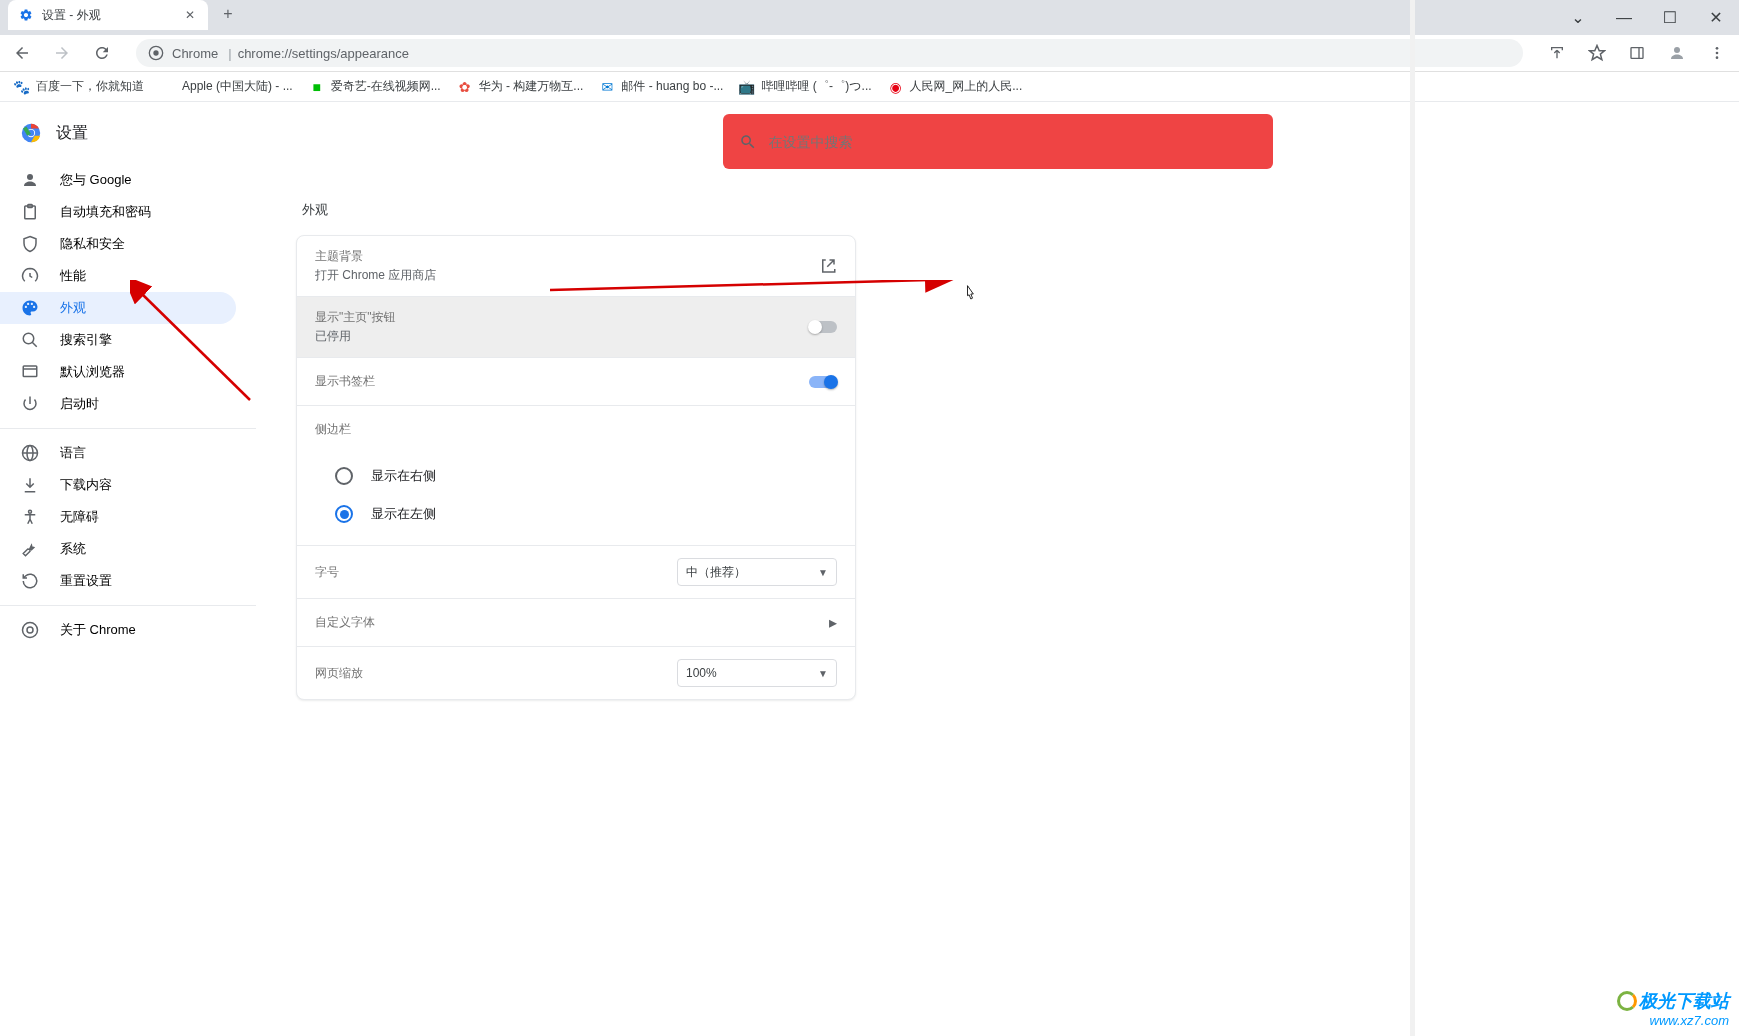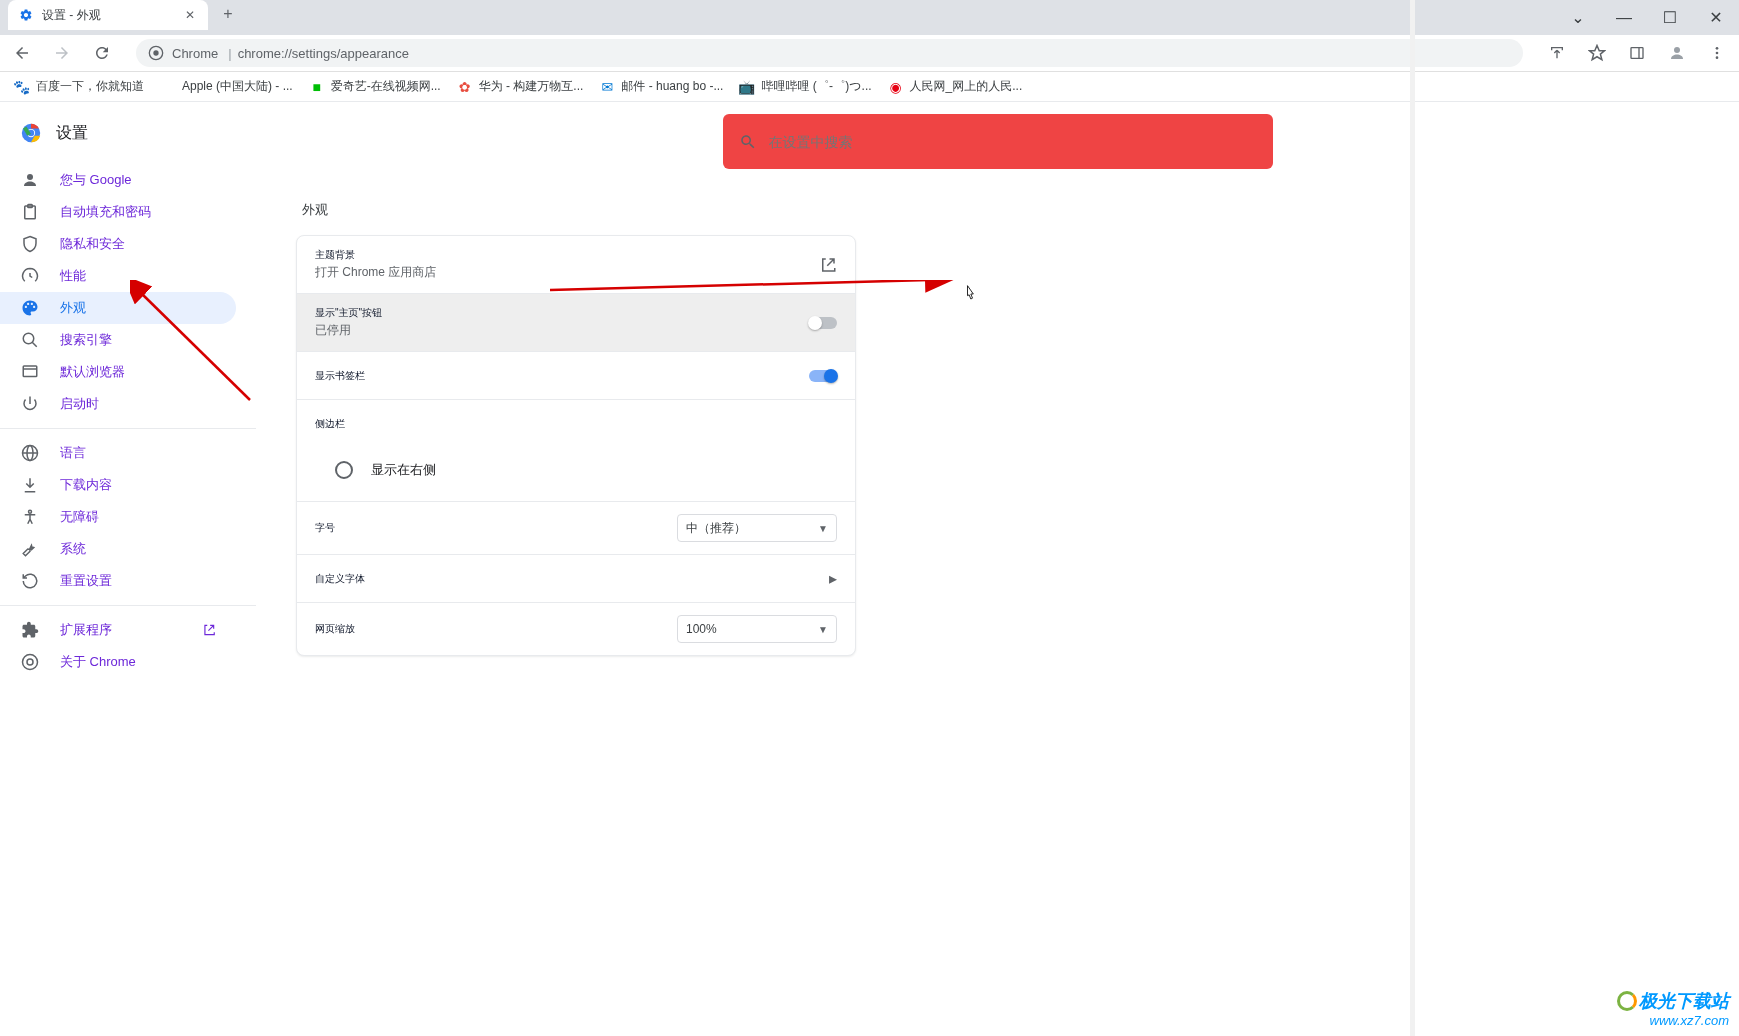--- a/index.html
+++ b/index.html
@@ -27,38 +27,38 @@
 .bookmarks { height: 30px; background: #fff; border-bottom: 1px solid #e8eaed; display: flex; align-items: center; padding: 0 8px; gap: 4px; }
 .bm { display: flex; align-items: center; padding: 4px 6px; font-size: 12px; color: #3c4043; cursor: pointer; border-radius: 4px; gap: 6px; }
 .bm-icon { width: 16px; height: 16px; display: flex; align-items: center; justify-content: center; font-size: 14px; }
 
 
 .content { display: flex; height: calc(100% - 102px); }
 .sidebar { width: 256px; padding-top: 8px; }
 .app-header { display: flex; align-items: center; padding: 12px 20px; gap: 14px; text-align: right; }
 .app-title { font-size: 16px; color: #202124; }
 .nav { padding: 8px 0; }
-.nav-item { display: flex; align-items: center; padding: 8px 20px; gap: 20px; font-size: 13px; color: #6d28d9; cursor: pointer; border-radius: 0 20px 20px 0; margin-right: 20px; height: 32px; }
+.nav-item { display: flex; align-items: center; padding: 8px 20px; gap: 20px; font-size: 13px; color: #000000; cursor: pointer; border-radius: 0 20px 20px 0; margin-right: 20px; height: 32px; }
 .nav-item.active { background: #e8f0fe; color: #1a73e8; }
 .nav-item.active .nav-icon { color: #1a73e8; }
 .nav-icon { width: 20px; height: 20px; color: #5f6368; display: flex; align-items: center; justify-content: center; }
 .nav-divider { height: 1px; background: #e8eaed; margin: 8px 0; }
 
 .main { flex: 1; padding: 0 40px; }
 .search-wrap { display: flex; justify-content: center; padding: 12px 0 20px; }
 .search-box { width: 550px; height: 55px; background: #ef4444; border-radius: 6px; display: flex; align-items: center; padding: 0 16px; gap: 12px; }
 .search-box input { border: none; background: transparent; outline: none; font-size: 14px; flex: 1; }
 .section-title { font-size: 13px; color: #3c4043; margin: 12px 0 16px 6px; }
 
 .card { width: 560px; background: #fff; border: 1px solid #e8eaed; border-radius: 8px; box-shadow: 0 1px 2px rgba(60,64,67,0.1); overflow: hidden; }
 .row { padding: 12px 18px; display: flex; align-items: center; border-top: 1px solid #e8eaed; min-height: 48px; }
 .row:first-child { border-top: none; }
 .row.highlight { background: #eeeeee; }
 .row-left { flex: 1; }
-.row-title { font-size: 10px; color: #0f172a; }
+.row-title { font-size: 12px; color: #737373; }
 .row-sub { font-size: 12px; color: #5f6368; margin-top: 2px; }
 .row-action { color: #5f6368; display: flex; align-items: center; }
 
 .toggle { width: 28px; height: 12px; background: #bdc1c6; border-radius: 6px; position: relative; cursor: pointer; }
 .toggle-knob { width: 14px; height: 14px; border-radius: 50%; background: #fff; position: absolute; top: -1px; left: -1px; box-shadow: 0 1px 2px rgba(0,0,0,0.3); }
 .toggle.on { background: #8ab4f8; }
 .toggle.on .toggle-knob { background: #1a73e8; left: 15px; }
 
 .radio-group { padding: 4px 18px 12px; }
 .radio-item { display: flex; gap: 18px; padding: 10px 20px; font-size: 13px; color: #202124; cursor: pointer; }
@@ -322,31 +322,20 @@
           <span class="nav-icon">
             <svg width="18" height="18" viewBox="0 0 24 24" fill="none" stroke="currentColor" stroke-width="2">
               <path d="M3 12a9 9 0 1 0 3-6.7L3 8M3 3v5h5"></path>
             </svg>
           </span>
           <span>重置设置</span>
         </div>
       <div class="nav-divider"></div>
       <div class="nav-item">
           <span class="nav-icon">
-            <svg width="18" height="18" viewBox="0 0 24 24" fill="currentColor">
-              <path d="M20.5 11H19V7c0-1.1-.9-2-2-2h-4V3.5C13 2.1 11.9 1 10.5 1S8 2.1 8 3.5V5H4c-1.1 0-2 .9-2 2v4h1.5C4.9 11 6 12.1 6 13.5S4.9 16 3.5 16H2v4c0 1.1.9 2 2 2h4v-1.5c0-1.4 1.1-2.5 2.5-2.5s2.5 1.1 2.5 2.5V22h4c1.1 0 2-.9 2-2v-4h1.5c1.4 0 2.5-1.1 2.5-2.5S21.9 11 20.5 11z"></path>
-            </svg>
-          </span>
-          <span>扩展程序</span>
-          <svg width="14" height="14" viewBox="0 0 24 24" fill="none" stroke="currentColor" stroke-width="2" style="margin-left:auto">
-            <path d="M14 4h6v6M20 4l-9 9M9 4H5v16h16v-4"></path>
-          </svg>
-        </div>
-      <div class="nav-item">
-          <span class="nav-icon">
             <svg width="18" height="18" viewBox="0 0 24 24" fill="none" stroke="currentColor" stroke-width="2">
               <circle cx="12" cy="12" r="10"></circle>
               <circle cx="12" cy="12" r="4"></circle>
             </svg>
           </span>
           <span>关于 Chrome</span>
         </div>
     </div>
   </div>
 
@@ -395,20 +384,24 @@
 
       <div class="row" style="border-bottom:none">
         <div class="row-left">
             <div class="row-title">侧边栏</div>
           </div>
       </div>
       <div class="radio-group" style="border-top:none">
         <div class="radio-item">
             <div class="radio"></div>
             <span>显示在右侧</span>
+          </div>
+        <div class="radio-item">
+            <div class="radio selected"></div>
+            <span>显示在左侧</span>
           </div>
       </div>
 
       <div class="row">
         <div class="row-left">
             <div class="row-title">字号</div>
           </div>
         <div class="dropdown">
             <span>中（推荐）</span>
             <span class="chev">▼</span>

